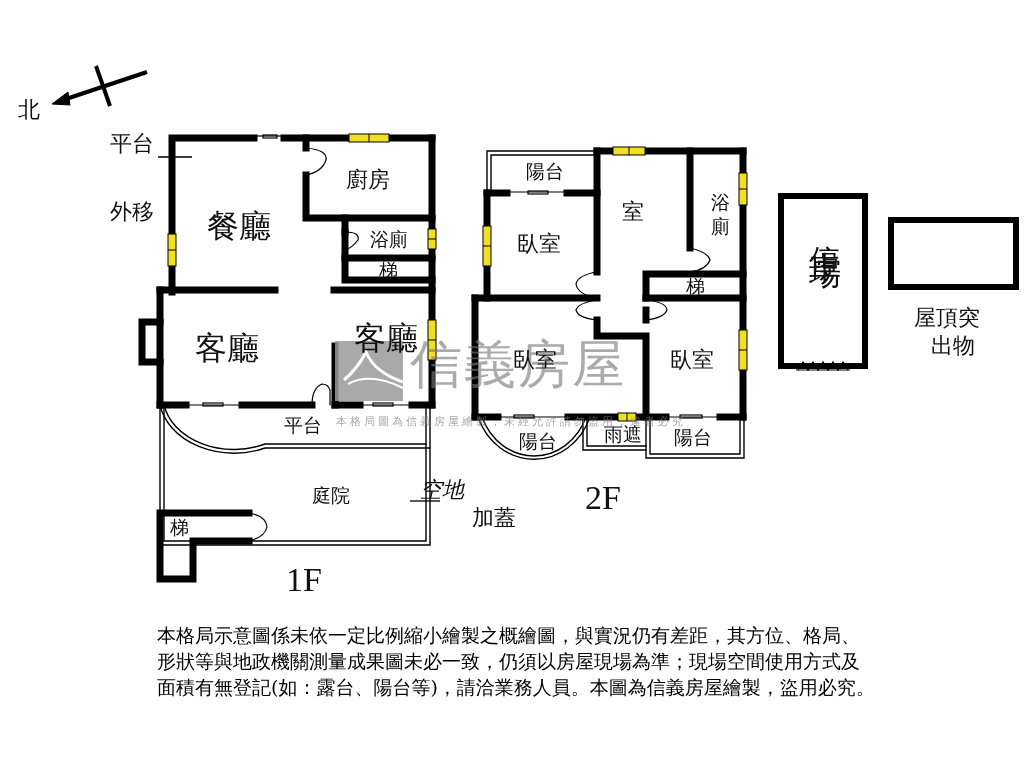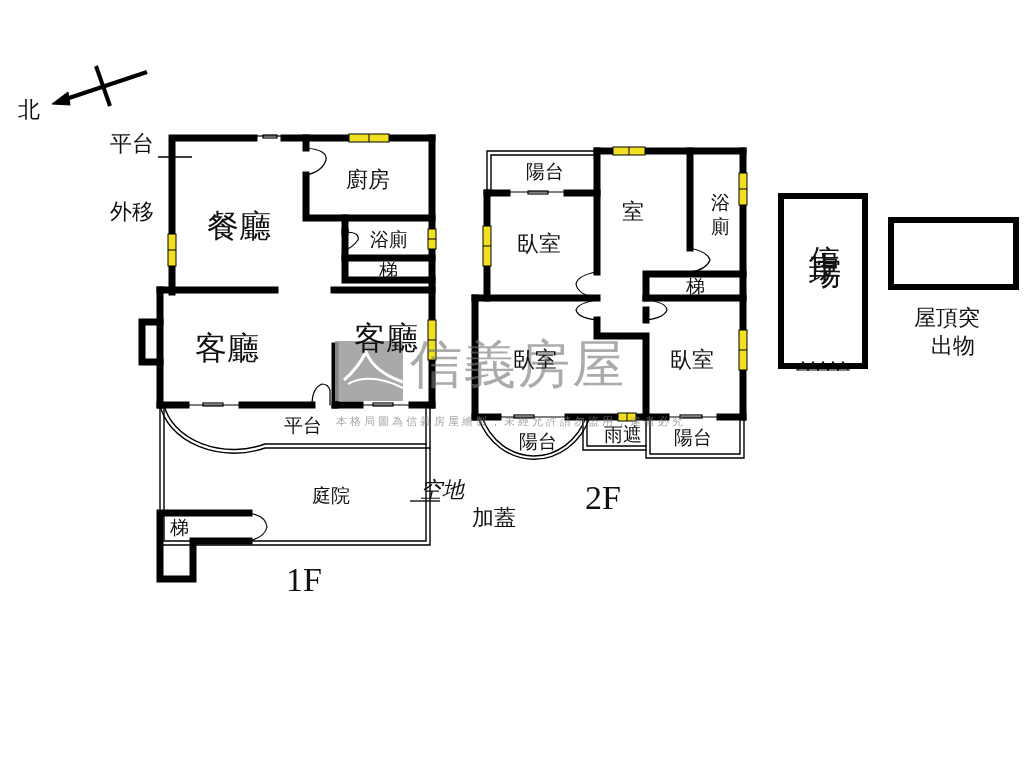--- a/index.html
+++ b/index.html
@@ -198,13 +198,16 @@
 <div class="lbl sm" style="left:519px; top:432px;">陽台</div>
 <div class="lbl sm" style="left:604px; top:425px;">雨遮</div>
 <div class="lbl sm" style="left:674px; top:428px;">陽台</div>
 <div class="lbl floor" style="left:585px; top:480px;">2F</div>
 
 <div class="lbl big vert" style="left:808px; top:220px;">停車場</div>
 <div class="lbl mid" style="left:914px; top:306px;">屋頂突</div>
 <div class="lbl mid" style="left:931px; top:334px;">出物</div>
 
 <div class="note">
+  <div>本格局示意圖係未依一定比例縮小繪製之概繪圖，與實況仍有差距，其方位、格局、</div>
+  <div>形狀等與地政機關測量成果圖未必一致，仍須以房屋現場為準；現場空間使用方式及</div>
+  <div>面積有無登記(如：露台、陽台等)，請洽業務人員。本圖為信義房屋繪製，盜用必究。</div>
 </div>
 
 </body></html>

